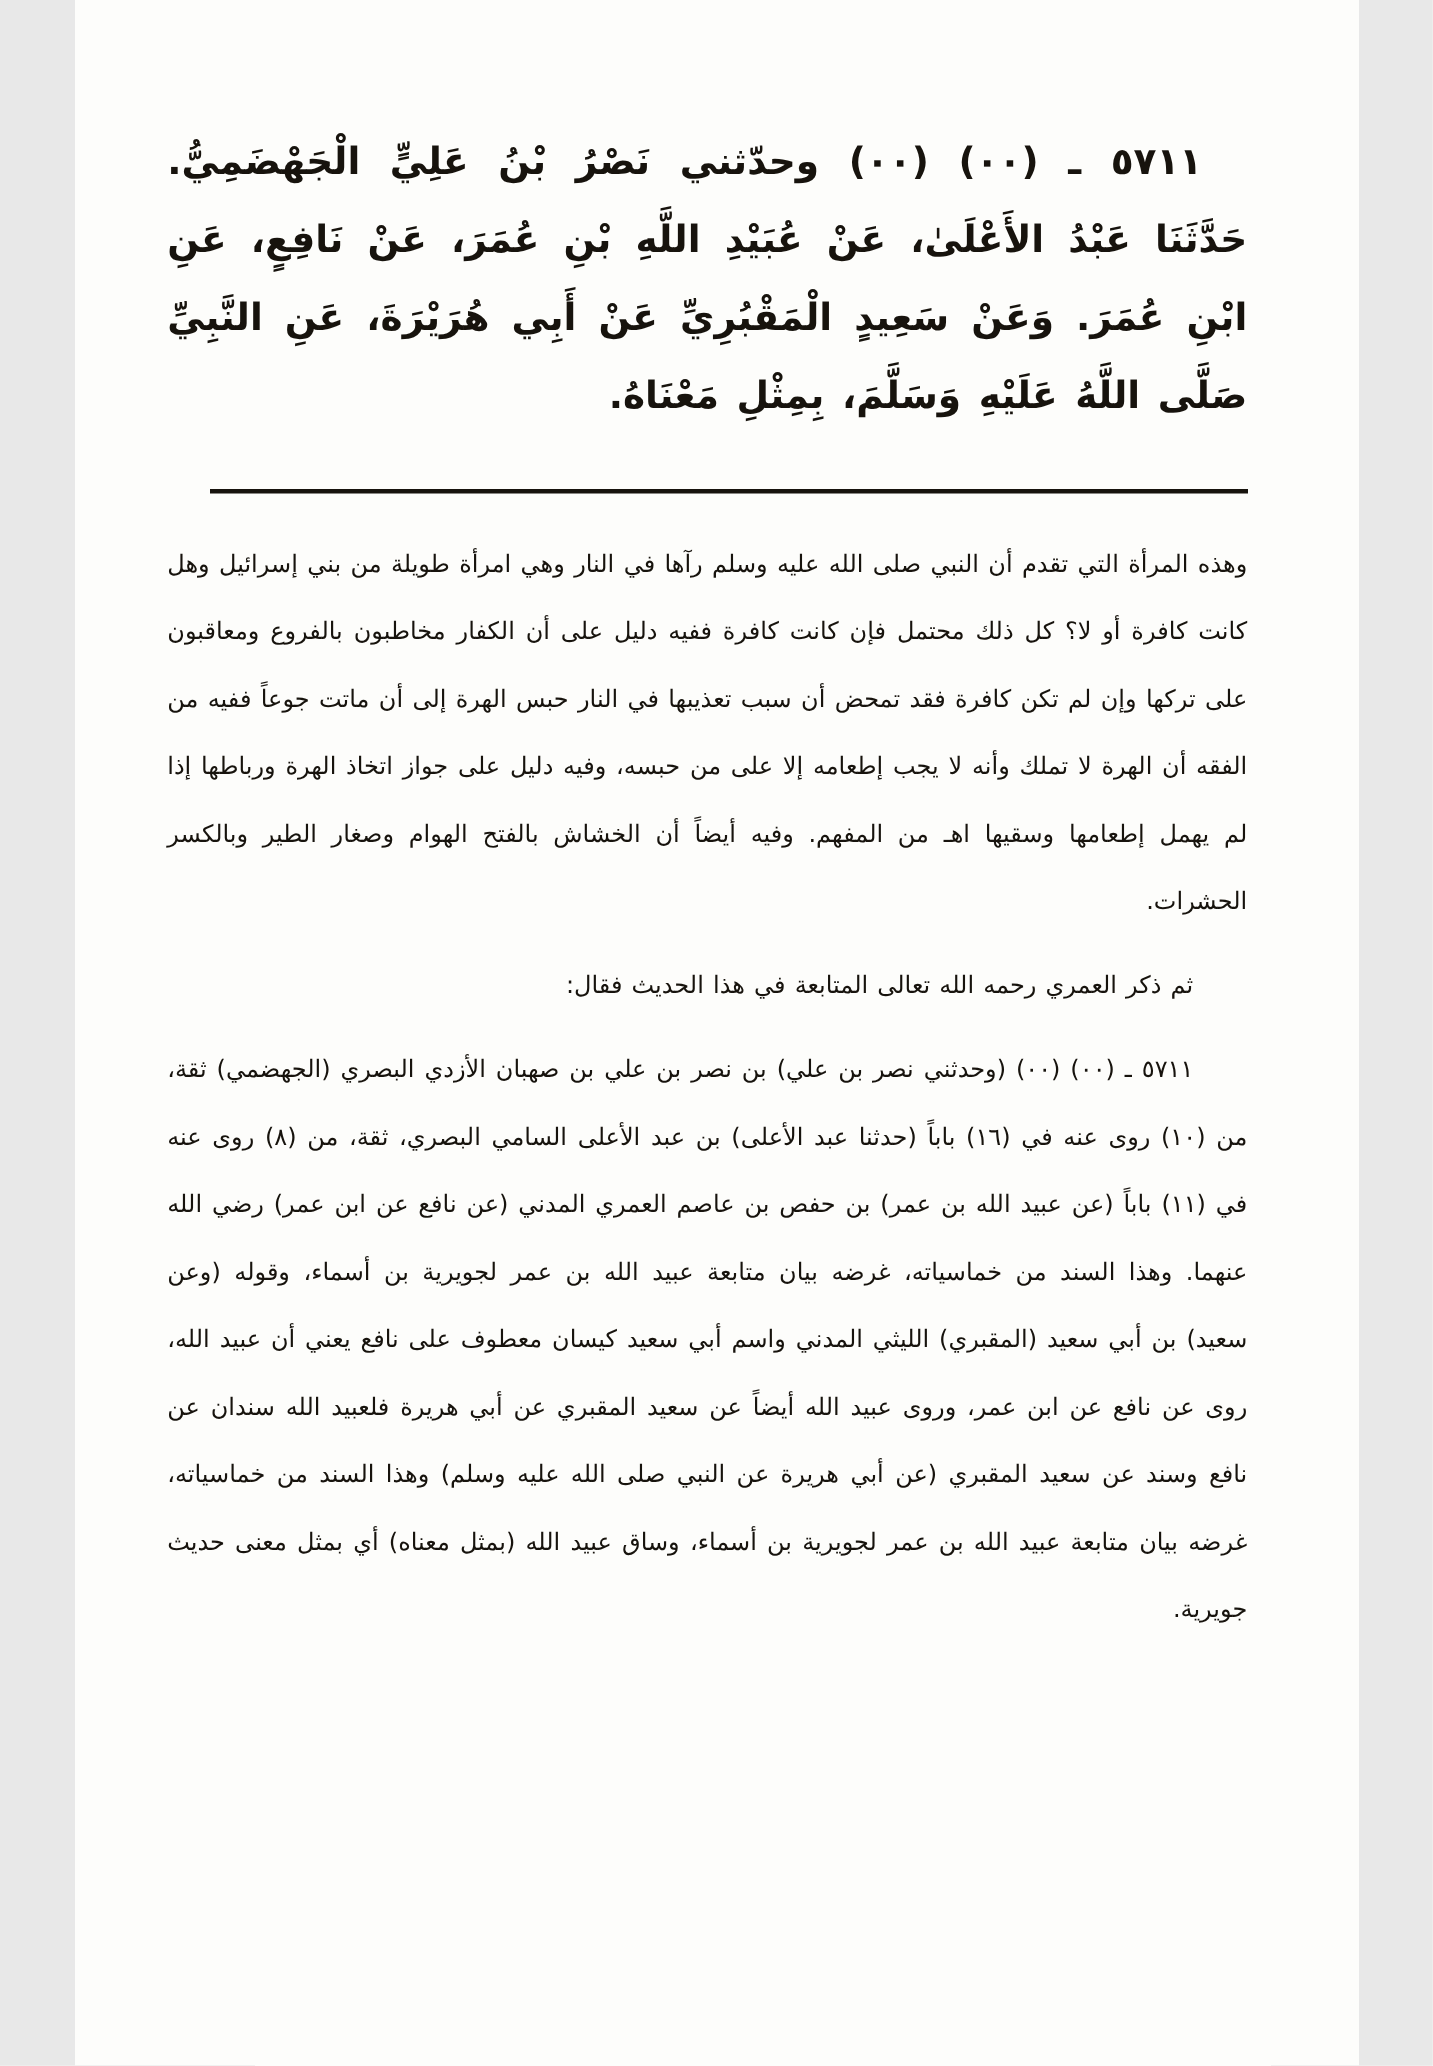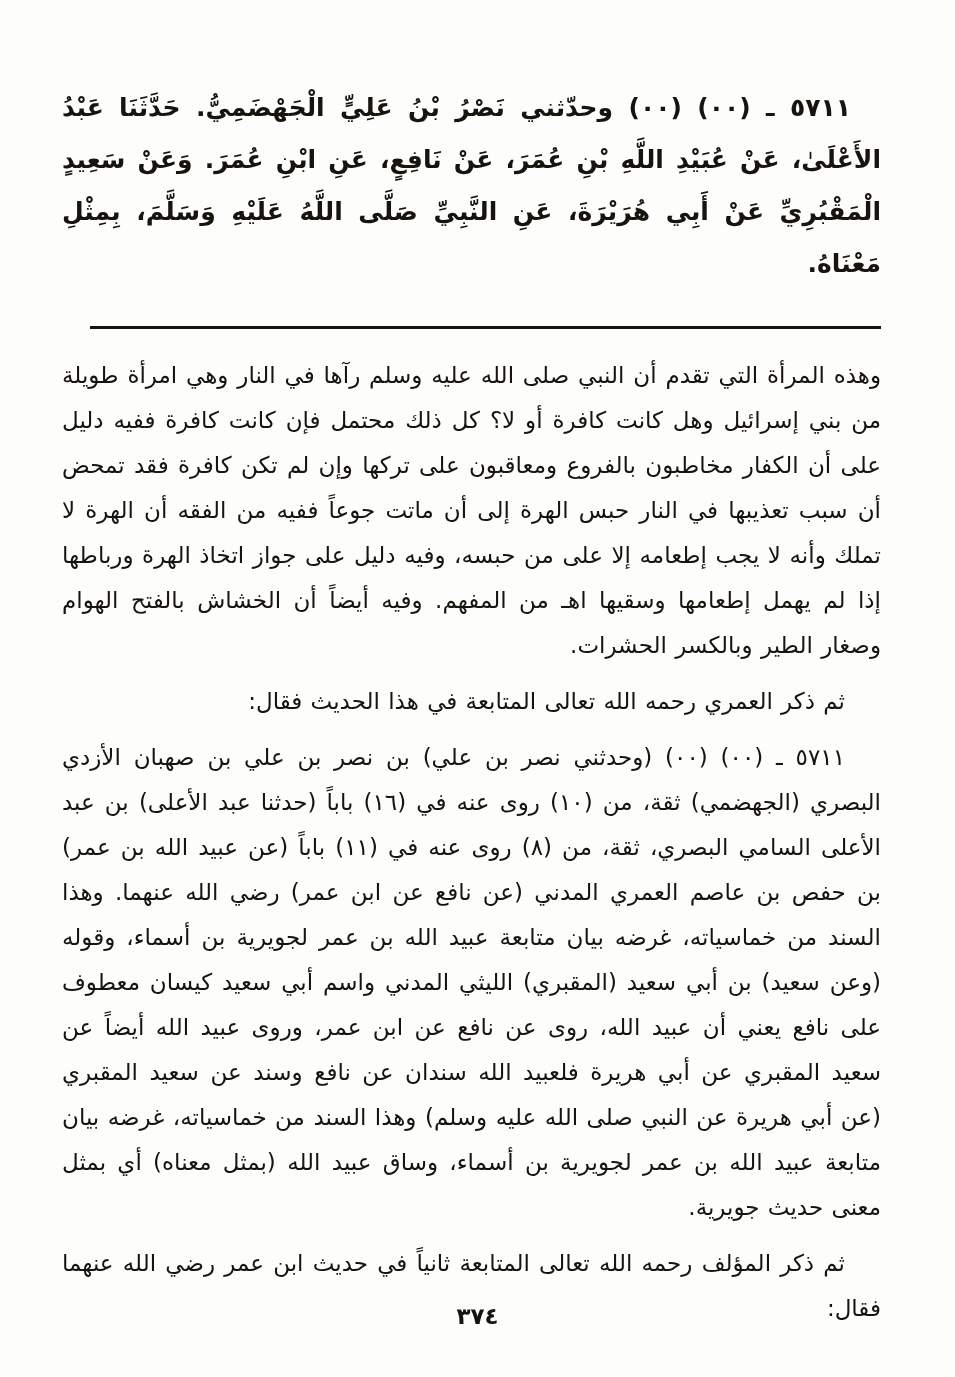--- a/index.html
+++ b/index.html
@@ -2,21 +2,21 @@
 <html lang="ar" dir="rtl"><head>
 <meta charset="utf-8">
 <style>
   html, body {
     margin: 0;
     padding: 0;
     background: #e8e8e8;
   }
   .page {
     position: relative;
-    width: 955px;
+    width: 856px;
     height: 1377px;
     margin: 0 auto;
     background: #fdfdfb;
     color: #17130d;
     direction: rtl;
     font-family: "DejaVu Sans", sans-serif;
     box-sizing: border-box;
     padding: 82px 74px 0 62px;
     overflow: hidden;
   }
@@ -32,21 +32,21 @@
   .divider {
     border: none;
     border-top: 3px solid #17130d;
     margin: 36px 0 0 28px;
   }
   .commentary {
     margin-top: 24px;
   }
   .para {
     margin: 0 0 11px 0;
-    font-size: 23px;
+    font-size: 16px;
     line-height: 45px;
     text-align: justify;
     word-spacing: 1px;
   }
   .para.indent {
     text-indent: 36px;
   }
   .para b {
     font-weight: normal;
   }
@@ -66,17 +66,15 @@
 
 <div class="page">
   <p class="hadith">٥٧١١ ـ (٠٠) (٠٠) وحدّثني نَصْرُ بْنُ عَلِيٍّ الْجَهْضَمِيُّ. حَدَّثَنَا عَبْدُ الأَعْلَىٰ، عَنْ عُبَيْدِ اللَّهِ بْنِ عُمَرَ، عَنْ نَافِعٍ، عَنِ ابْنِ عُمَرَ. وَعَنْ سَعِيدٍ الْمَقْبُرِيِّ عَنْ أَبِي هُرَيْرَةَ، عَنِ النَّبِيِّ صَلَّى اللَّهُ عَلَيْهِ وَسَلَّمَ، بِمِثْلِ مَعْنَاهُ.</p>
 
   <hr class="divider">
 
   <div class="commentary" id="commentary">
       <p class="para"><span>وهذه المرأة التي تقدم أن النبي صلى الله عليه وسلم رآها في النار وهي امرأة طويلة من بني إسرائيل وهل كانت كافرة أو لا؟ كل ذلك محتمل فإن كانت كافرة ففيه دليل على أن الكفار مخاطبون بالفروع ومعاقبون على تركها وإن لم تكن كافرة فقد تمحض أن سبب تعذيبها في النار حبس الهرة إلى أن ماتت جوعاً ففيه من الفقه أن الهرة لا تملك وأنه لا يجب إطعامه إلا على من حبسه، وفيه دليل على جواز اتخاذ الهرة ورباطها إذا لم يهمل إطعامها وسقيها اهـ من المفهم. وفيه أيضاً أن الخشاش بالفتح الهوام وصغار الطير وبالكسر الحشرات.</span></p>
       <p class="para indent"><span>ثم ذكر العمري رحمه الله تعالى المتابعة في هذا الحديث فقال:</span></p>
       <p class="para indent"><span>٥٧١١ ـ (٠٠) (٠٠) </span><b>(وحدثني نصر بن علي)</b><span> بن نصر بن علي بن صهبان الأزدي البصري </span><b>(الجهضمي)</b><span> ثقة، من (١٠) روى عنه في (١٦) باباً </span><b>(حدثنا عبد الأعلى)</b><span> بن عبد الأعلى السامي البصري، ثقة، من (٨) روى عنه في (١١) باباً </span><b>(عن عبيد الله بن عمر)</b><span> بن حفص بن عاصم العمري المدني </span><b>(عن نافع عن ابن عمر)</b><span> رضي الله عنهما. وهذا السند من خماسياته، غرضه بيان متابعة عبيد الله بن عمر لجويرية بن أسماء، وقوله </span><b>(وعن سعيد)</b><span> بن أبي سعيد </span><b>(المقبري)</b><span> الليثي المدني واسم أبي سعيد كيسان معطوف على نافع يعني أن عبيد الله، روى عن نافع عن ابن عمر، وروى عبيد الله أيضاً عن سعيد المقبري عن أبي هريرة فلعبيد الله سندان عن نافع وسند عن سعيد المقبري </span><b>(عن أبي هريرة عن النبي صلى الله عليه وسلم)</b><span> وهذا السند من خماسياته، غرضه بيان متابعة عبيد الله بن عمر لجويرية بن أسماء، وساق عبيد الله </span><b>(بمثل معناه)</b><span> أي بمثل معنى حديث جويرية.</span></p>
-      <p class="para indent"><span>ثم ذكر المؤلف رحمه الله تعالى المتابعة ثانياً في حديث ابن عمر رضي الله عنهما فقال:</span></p>
     </div>
 
-  <div class="page-number">٣٧٤</div>
 </div>
 
 </body></html>

